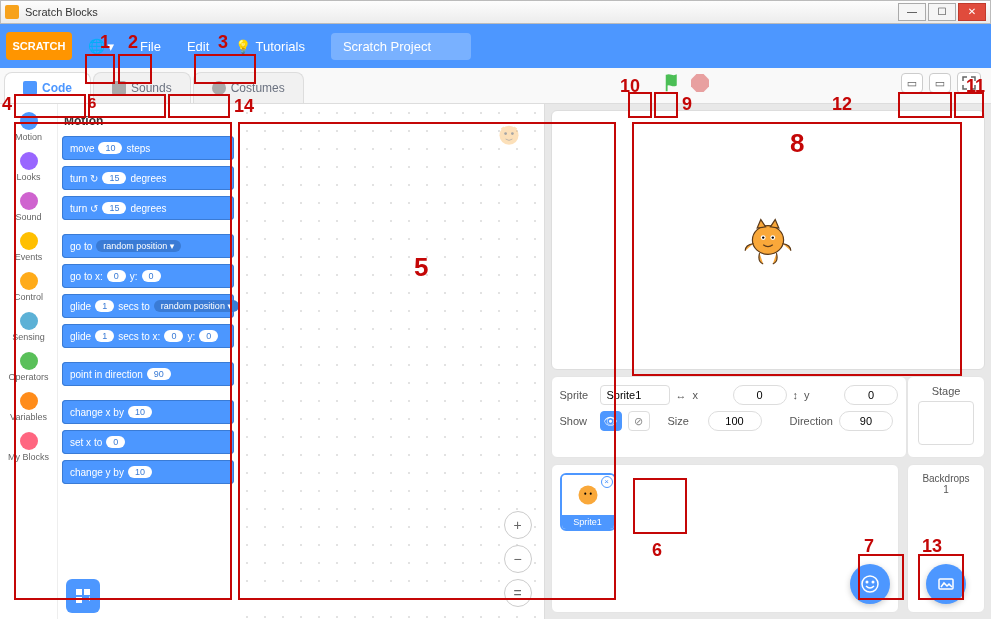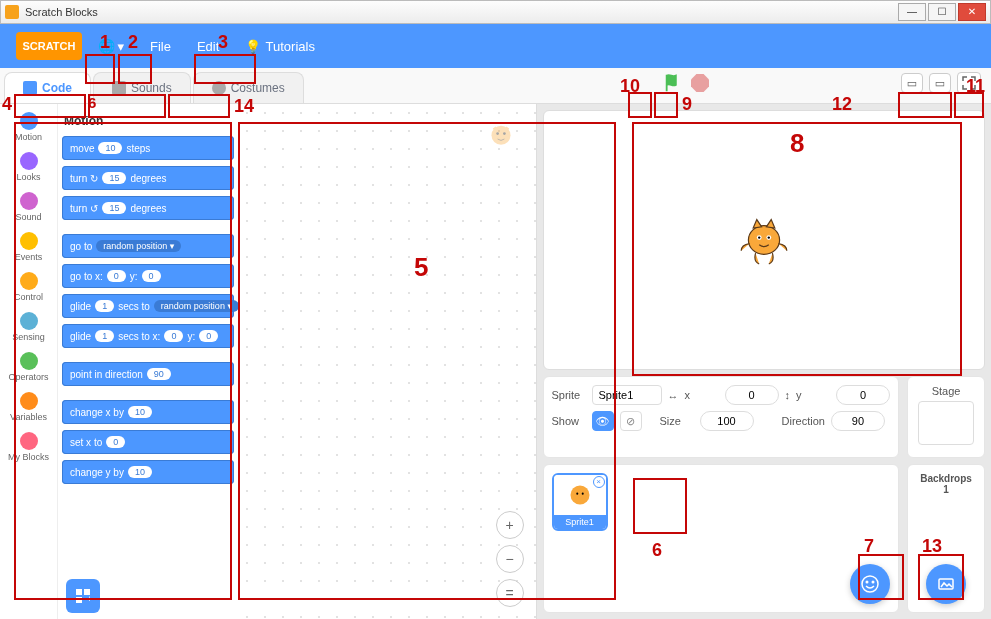--- a/index.html
+++ b/index.html
@@ -6,21 +6,21 @@
 body { background: #e8e8e8; width: 991px; height: 619px; overflow: hidden; position: relative; }
 
 
 .window-titlebar { height: 24px; background: linear-gradient(#fdfdfd,#ececec); border: 1px solid #bbb; display: flex; align-items: center; padding: 0 4px; font-size: 11px; color: #333; position: relative; }
 .window-titlebar .app-icon { width: 14px; height: 14px; background: #f7a21b; border-radius: 2px; margin-right: 6px; }
 .window-controls { position: absolute; right: 4px; top: 2px; display: flex; gap: 2px; }
 .win-btn { width: 28px; height: 18px; background: #f5f5f5; border: 1px solid #aaa; font-size: 10px; line-height: 16px; text-align: center; cursor: pointer; }
 .win-btn.close { background: #e04b3c; color: #fff; border-color: #c03a2c; }
 
 
-.menubar { height: 44px; background: #4d97ff; display: flex; align-items: center; padding: 0 16px; gap: 6px; color: #fff; font-size: 13px; }
+.menubar { height: 44px; background: #4d97ff; display: flex; align-items: center; padding: 0 6px; gap: 6px; color: #fff; font-size: 13px; }
 .logo { width: 66px; height: 28px; background: #ff9500; border-radius: 4px; display:flex;align-items:center;justify-content:center;font-weight:bold;font-size:11px;letter-spacing:0; color:#fff;}
 .menu-item { padding: 6px 10px; cursor: pointer; border-radius: 4px; }
 .globe-icon::before { content: "🌐"; font-size: 14px; margin-right:2px;}
 .bulb-icon::before { content: "💡"; font-size: 13px; margin-right:4px;}
 .project-title { margin-left: 10px; background: rgba(255,255,255,0.25); border: none; color: #fff; padding: 6px 12px; border-radius: 4px; font-size: 13px; width: 140px;}
 .project-title::placeholder{color:#fff;}
 
 
 .tabs-row { height: 36px; background: #f9f9f9; border-bottom: 1px solid #ddd; display: flex; align-items: flex-end; padding-left: 4px; position:relative;}
 .tab { padding: 8px 18px; font-size: 12px; color: #6b7280; border: 1px solid #ddd; border-bottom: none; border-radius: 8px 8px 0 0; background: #f1f1f1; margin-right: 2px; cursor: pointer; display:flex;align-items:center;gap:5px;}
@@ -50,40 +50,40 @@
 .ext-btn{position:absolute;bottom:6px;left:8px;width:34px;height:34px;background:#4d97ff;border-radius:6px;display:flex;align-items:center;justify-content:center;color:#fff;cursor:pointer;font-size:16px;}
 
 .workspace{flex:1;background:#fff;position:relative;background-image:radial-gradient(#e2e2e2 1px,transparent 1px);background-size:18px 18px;}
 .ws-cat{position:absolute;top:16px;right:18px;width:34px;height:34px;opacity:.35;}
 .zoom-ctrls{position:absolute;bottom:12px;right:12px;display:flex;flex-direction:column;gap:6px;}
 .zoom-btn{width:28px;height:28px;border:1px solid #ccc;border-radius:50%;background:#fff;display:flex;align-items:center;justify-content:center;font-size:14px;color:#666;cursor:pointer;}
 
 .right-col{flex:1;display:flex;flex-direction:column;padding:6px;gap:6px;}
 .stage{flex:0 0 260px;background:#fff;border:1px solid #ddd;border-radius:6px;position:relative;display:flex;align-items:center;justify-content:center;}
 .cat-sprite{width:60px;height:60px;}
-.sprite-info-row{display:flex;gap:8px;}
+.sprite-info-row{display:flex;}
 .sprite-panel{flex:1;background:#fff;border:1px solid #e5e5e5;border-radius:6px;padding:8px;font-size:11px;color:#555;}
 .sp-row{display:flex;align-items:center;gap:6px;margin-bottom:6px;}
 .sp-row label{min-width:34px;}
 .sp-input{width:54px;padding:3px 6px;border:1px solid #ddd;border-radius:10px;text-align:center;font-size:11px;background:#fff;}
 .sp-input.name{width:70px;text-align:left;border-radius:4px;}
 .toggle-btn{width:22px;height:20px;border:1px solid #ddd;border-radius:4px;display:flex;align-items:center;justify-content:center;cursor:pointer;font-size:11px;color:#888;}
 .toggle-btn.active{background:#4d97ff;border-color:#4d97ff;color:#fff;}
 
 .stage-panel{width:78px;background:#fff;border:1px solid #e5e5e5;border-radius:6px;padding:8px;font-size:11px;color:#555;text-align:center;}
 .stage-thumb{width:56px;height:44px;border:1px solid #ddd;border-radius:4px;margin:4px auto;background:#fff;}
 
 .sprite-list-row{display:flex;gap:8px;flex:1;}
 .sprite-list{flex:1;background:#fff;border:1px solid #e5e5e5;border-radius:6px;padding:8px;position:relative;}
 .sprite-tile{width:56px;border:2px solid #4d97ff;border-radius:6px;text-align:center;font-size:9px;color:#fff;overflow:hidden;cursor:pointer;}
 .sprite-tile .thumb{height:40px;background:#fff;display:flex;align-items:center;justify-content:center;position:relative;}
 .sprite-tile .del{position:absolute;top:1px;right:1px;width:12px;height:12px;background:#fff;border:1px solid #4d97ff;border-radius:50%;font-size:8px;color:#4d97ff;line-height:10px;}
 .sprite-tile .lbl{background:#4d97ff;padding:2px 0;}
 .fab{width:40px;height:40px;border-radius:50%;background:#4d97ff;color:#fff;display:flex;align-items:center;justify-content:center;position:absolute;bottom:8px;right:8px;cursor:pointer;font-size:18px;box-shadow:0 2px 6px rgba(0,0,0,.2);}
-.backdrop-panel{width:78px;background:#fff;border:1px solid #e5e5e5;border-radius:6px;padding:8px;font-size:10px;color:#555;text-align:center;position:relative;font-weight:bold;}
+.backdrop-panel{width:78px;background:#fff;border:1px solid #e5e5e5;border-radius:6px;padding:8px;font-size:10px;color:#555;text-align:center;position:relative;}
 
 
 .annot{position:absolute;border:2px solid #c40606;pointer-events:none;z-index:900;}
 .annot-num{position:absolute;color:#c40606;font-weight:bold;font-size:18px;z-index:901;pointer-events:none;}
 
 
 .catsvg{width:100%;height:100%;}
 </style>
 </head>
 <body>
@@ -97,20 +97,21 @@
     <div class="win-btn close">✕</div>
   </div>
 </div>
 
 <div class="menubar">
   <div class="logo">SCRATCH</div>
   <div class="menu-item"><span class="globe-icon"></span>▾</div>
   <div class="menu-item">File</div>
   <div class="menu-item">Edit</div>
   <div class="menu-item"><span class="bulb-icon"></span><span>Tutorials</span></div>
+  <input class="project-title" value="Scratch Project" style="">
 </div>
 
 <div class="tabs-row">
   <div class="tab active">
       <span class="tab-icon code"></span>
       <span>Code</span>
     </div>
   <div class="tab">
       <span class="tab-icon sound"></span>
       <span>Sounds</span>

